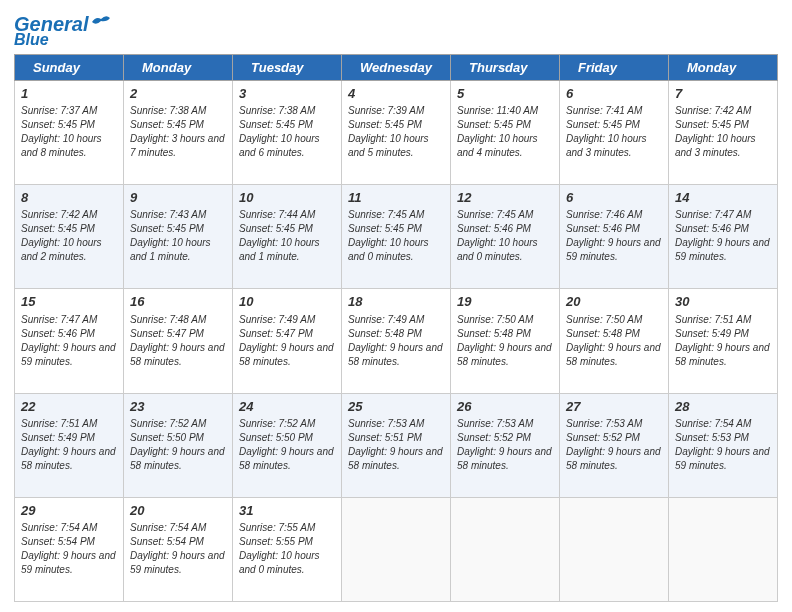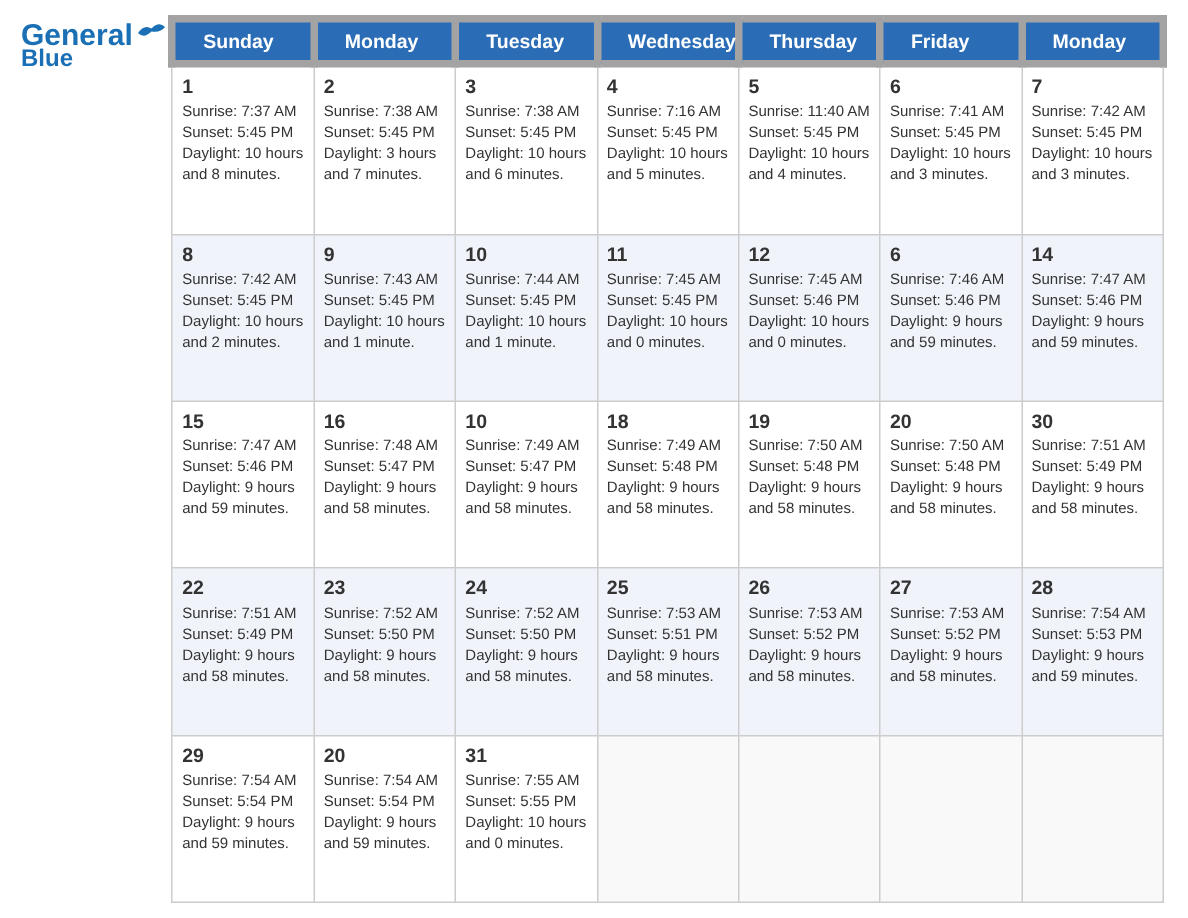--- a/index.html
+++ b/index.html
@@ -8,20 +8,22 @@
       background: #fff;
       width: 792px;
       height: 612px;
       overflow: hidden;
     }
     .page {
       width: 792px;
       height: 612px;
       padding: 10px 14px 10px 14px;
       display: flex;
+      flex-direction: column;
+      font-style: italic;
     }
     .header {
       display: flex;
       justify-content: space-between;
       align-items: flex-start;
       margin-bottom: 6px;
     }
     .logo {
       display: flex;
       flex-direction: column;
@@ -47,21 +49,21 @@
       width: 100%;
       table-layout: fixed;
     }
     .calendar th {
       background-color: #2a6cb5;
       color: #fff;
       text-align: left;
       padding: 5px 18px;
       font-size: 13px;
       font-weight: bold;
-      border: 5px solid #a3a3a3;
+      border: 1px solid #a3a3a3;
     }
     .calendar td {
       vertical-align: top;
       padding: 4px 6px;
       font-size: 10px;
       color: #333;
       border: 1px solid #ccc;
       line-height: 1.4;
       background: #fff;
     }
@@ -110,21 +112,21 @@
           <th>Thursday</th>
           <th>Friday</th>
           <th>Monday</th>
         </tr>
     </thead>
     <tbody id="calendar-body">
     <tr>
           <td><span class="day-number">1</span><span>Sunrise: 7:37 AM</span><br><span>Sunset: 5:45 PM</span><br><span>Daylight: 10 hours and 8 minutes.</span></td>
           <td><span class="day-number">2</span><span>Sunrise: 7:38 AM</span><br><span>Sunset: 5:45 PM</span><br><span>Daylight: 3 hours and 7 minutes.</span></td>
           <td><span class="day-number">3</span><span>Sunrise: 7:38 AM</span><br><span>Sunset: 5:45 PM</span><br><span>Daylight: 10 hours and 6 minutes.</span></td>
-          <td><span class="day-number">4</span><span>Sunrise: 7:16 AM</span><br><span>Sunset: 5:45 PM</span><br><span>Daylight: 10 hours and 5 minutes.</span></td>
+          <td><span class="day-number">4</span><span>Sunrise: 7:39 AM</span><br><span>Sunset: 5:45 PM</span><br><span>Daylight: 10 hours and 5 minutes.</span></td>
           <td><span class="day-number">5</span><span>Sunrise: 11:40 AM</span><br><span>Sunset: 5:45 PM</span><br><span>Daylight: 10 hours and 4 minutes.</span></td>
           <td><span class="day-number">6</span><span>Sunrise: 7:41 AM</span><br><span>Sunset: 5:45 PM</span><br><span>Daylight: 10 hours and 3 minutes.</span></td>
           <td><span class="day-number">7</span><span>Sunrise: 7:42 AM</span><br><span>Sunset: 5:45 PM</span><br><span>Daylight: 10 hours and 3 minutes.</span></td>
         </tr>
         <tr>
           <td><span class="day-number">8</span><span>Sunrise: 7:42 AM</span><br><span>Sunset: 5:45 PM</span><br><span>Daylight: 10 hours and 2 minutes.</span></td>
           <td><span class="day-number">9</span><span>Sunrise: 7:43 AM</span><br><span>Sunset: 5:45 PM</span><br><span>Daylight: 10 hours and 1 minute.</span></td>
           <td><span class="day-number">10</span><span>Sunrise: 7:44 AM</span><br><span>Sunset: 5:45 PM</span><br><span>Daylight: 10 hours and 1 minute.</span></td>
           <td><span class="day-number">11</span><span>Sunrise: 7:45 AM</span><br><span>Sunset: 5:45 PM</span><br><span>Daylight: 10 hours and 0 minutes.</span></td>
           <td><span class="day-number">12</span><span>Sunrise: 7:45 AM</span><br><span>Sunset: 5:46 PM</span><br><span>Daylight: 10 hours and 0 minutes.</span></td>

